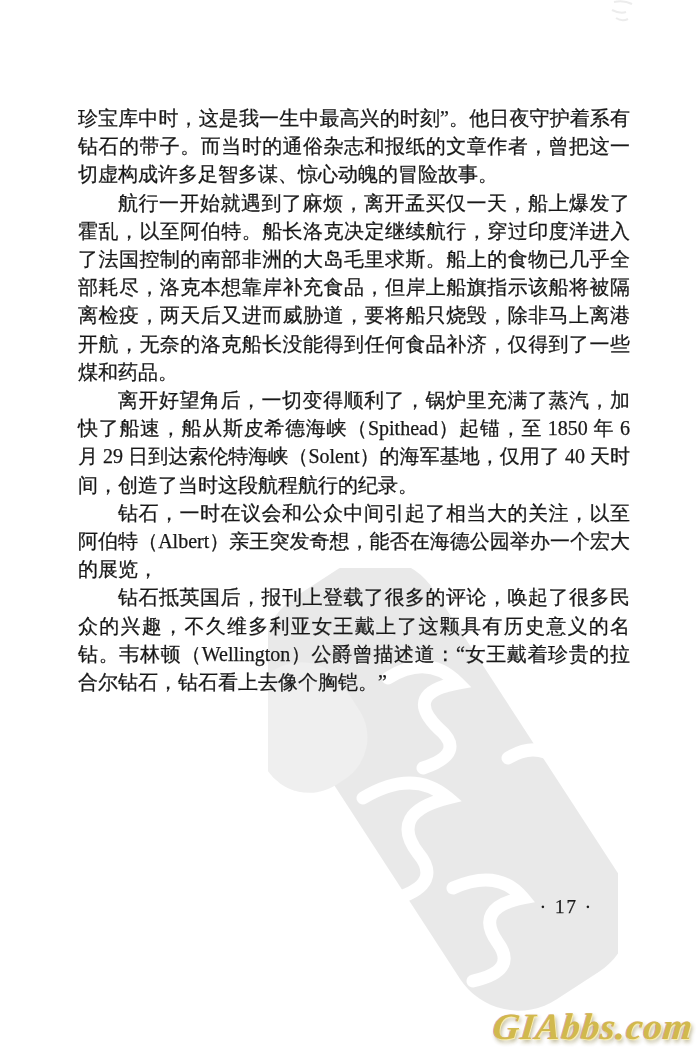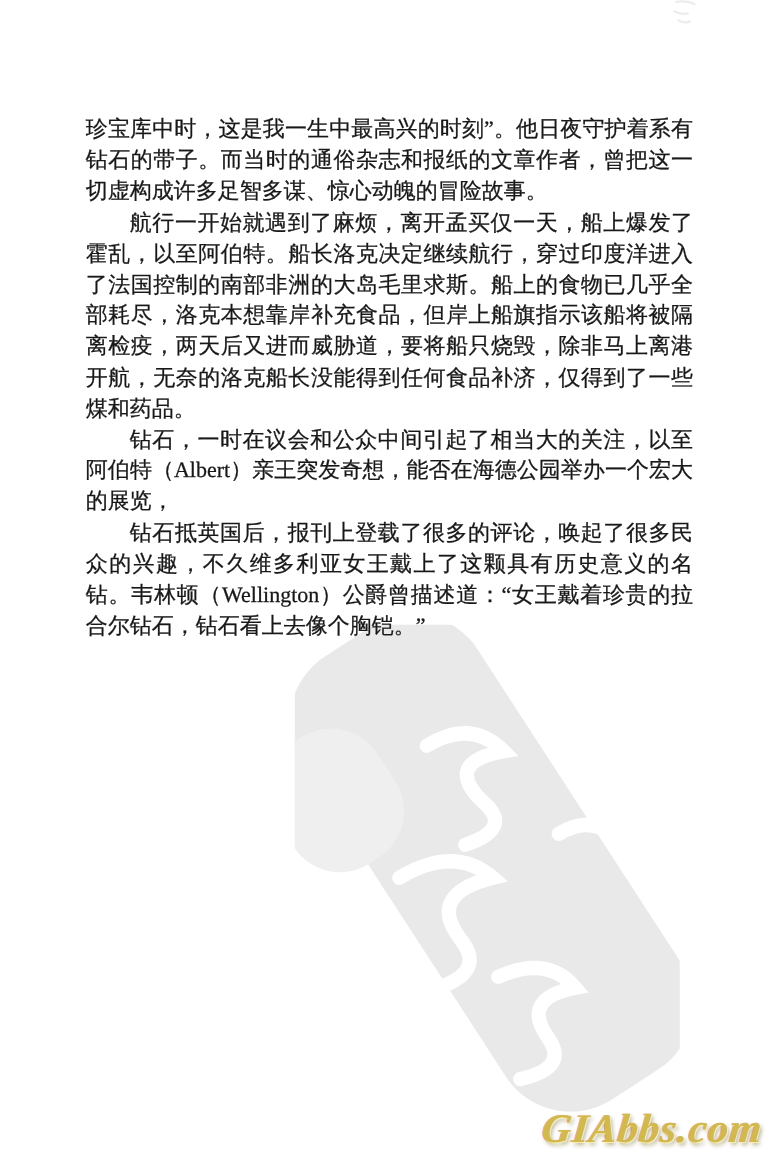--- a/index.html
+++ b/index.html
@@ -67,20 +67,22 @@
     </g>
   </svg>
 
   <svg class="topmark" viewBox="0 0 30 26" aria-hidden="true">
     <path d="M6 2 q10 -2 18 2 M4 10 q8 4 14 2 M8 18 q6 4 12 1" fill="none" stroke="#c9c9c9" stroke-width="2"></path>
   </svg>
 
   <div class="text-block">
     <p class="continuation">珍宝库中时，这是我一生中最高兴的时刻”。他日夜守护着系有钻石的带子。而当时的通俗杂志和报纸的文章作者，曾把这一切虚构成许多足智多谋、惊心动魄的冒险故事。</p>
     <p>航行一开始就遇到了麻烦，离开孟买仅一天，船上爆发了霍乱，以至阿伯特。船长洛克决定继续航行，穿过印度洋进入了法国控制的南部非洲的大岛毛里求斯。船上的食物已几乎全部耗尽，洛克本想靠岸补充食品，但岸上船旗指示该船将被隔离检疫，两天后又进而威胁道，要将船只烧毁，除非马上离港开航，无奈的洛克船长没能得到任何食品补济，仅得到了一些煤和药品。</p>
+    <p>离开好望角后，一切变得顺利了，锅炉里充满了蒸汽，加快了船速，船从斯皮希德海峡（Spithead）起锚，至 1850 年 6 月 29 日到达索伦特海峡（Solent）的海军基地，仅用了 40 天时间，创造了当时这段航程航行的纪录。</p>
     <p>钻石，一时在议会和公众中间引起了相当大的关注，以至阿伯特（Albert）亲王突发奇想，能否在海德公园举办一个宏大的展览，</p>
     <p>钻石抵英国后，报刊上登载了很多的评论，唤起了很多民众的兴趣，不久维多利亚女王戴上了这颗具有历史意义的名钻。韦林顿（Wellington）公爵曾描述道：“女王戴着珍贵的拉合尔钻石，钻石看上去像个胸铠。”</p>
   </div>
 
+  <div class="page-number">· 17 ·</div>
 
   <div class="logo">GIAbbs.com</div>
 
 </div>
 
 </body></html>

